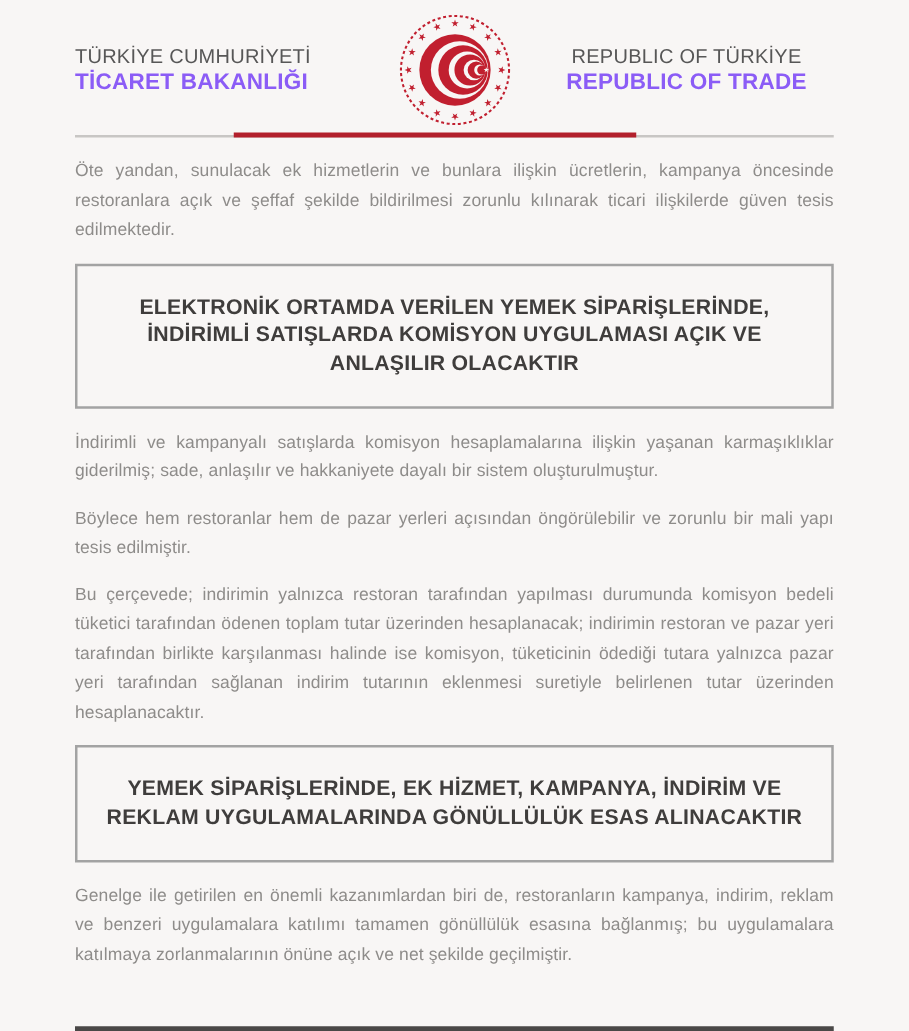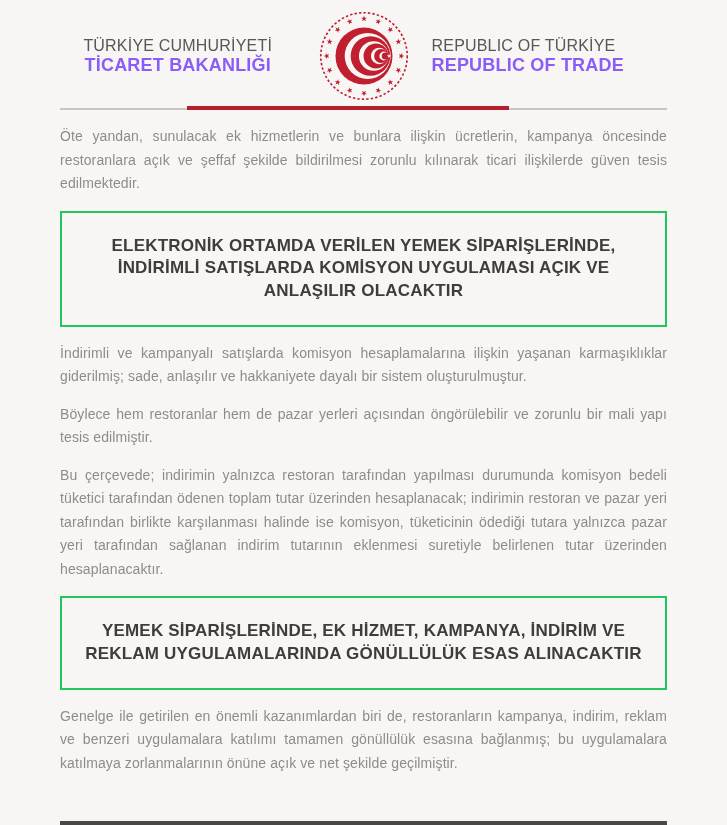--- a/index.html
+++ b/index.html
@@ -18,22 +18,22 @@
     padding: 0 60px;
   }
   
   .header {
     display: flex;
     align-items: center;
     justify-content: center;
     padding-top: 10px;
   }
   .org-block { flex: 1; }
-  .org-left  { text-align: center; padding-right: 22px; }
-  .org-right { text-align: left;  padding-left: 22px; }
+  .org-left  { text-align: left; padding-right: 22px; }
+  .org-right { text-align: center;  padding-left: 22px; }
   .org-line1 {
     font-size: 16px;
     color: #565violet6;
     color: #575757;
     letter-spacing: 0.2px;
     white-space: nowrap;
   }
   .org-line2 {
     font-size: 18px;
     font-weight: bold;
@@ -70,21 +70,21 @@
   
   .doc-body p {
     font-size: 14px;
     line-height: 23.5px;
     color: #8e8c8a;
     text-align: justify;
     margin: 14px 0;
     letter-spacing: 0.1px;
   }
   .heading-box {
-    border: 2px solid #22c55e;
+    border: 2px solid #a3a3a3;
     margin: 15px 0;
     padding: 22px 16px;
     background: transparent;
   }
   .heading-box h2 {
     margin: 0;
     text-align: center;
     font-size: 17px;
     line-height: 1.34;
     font-weight: bold;

